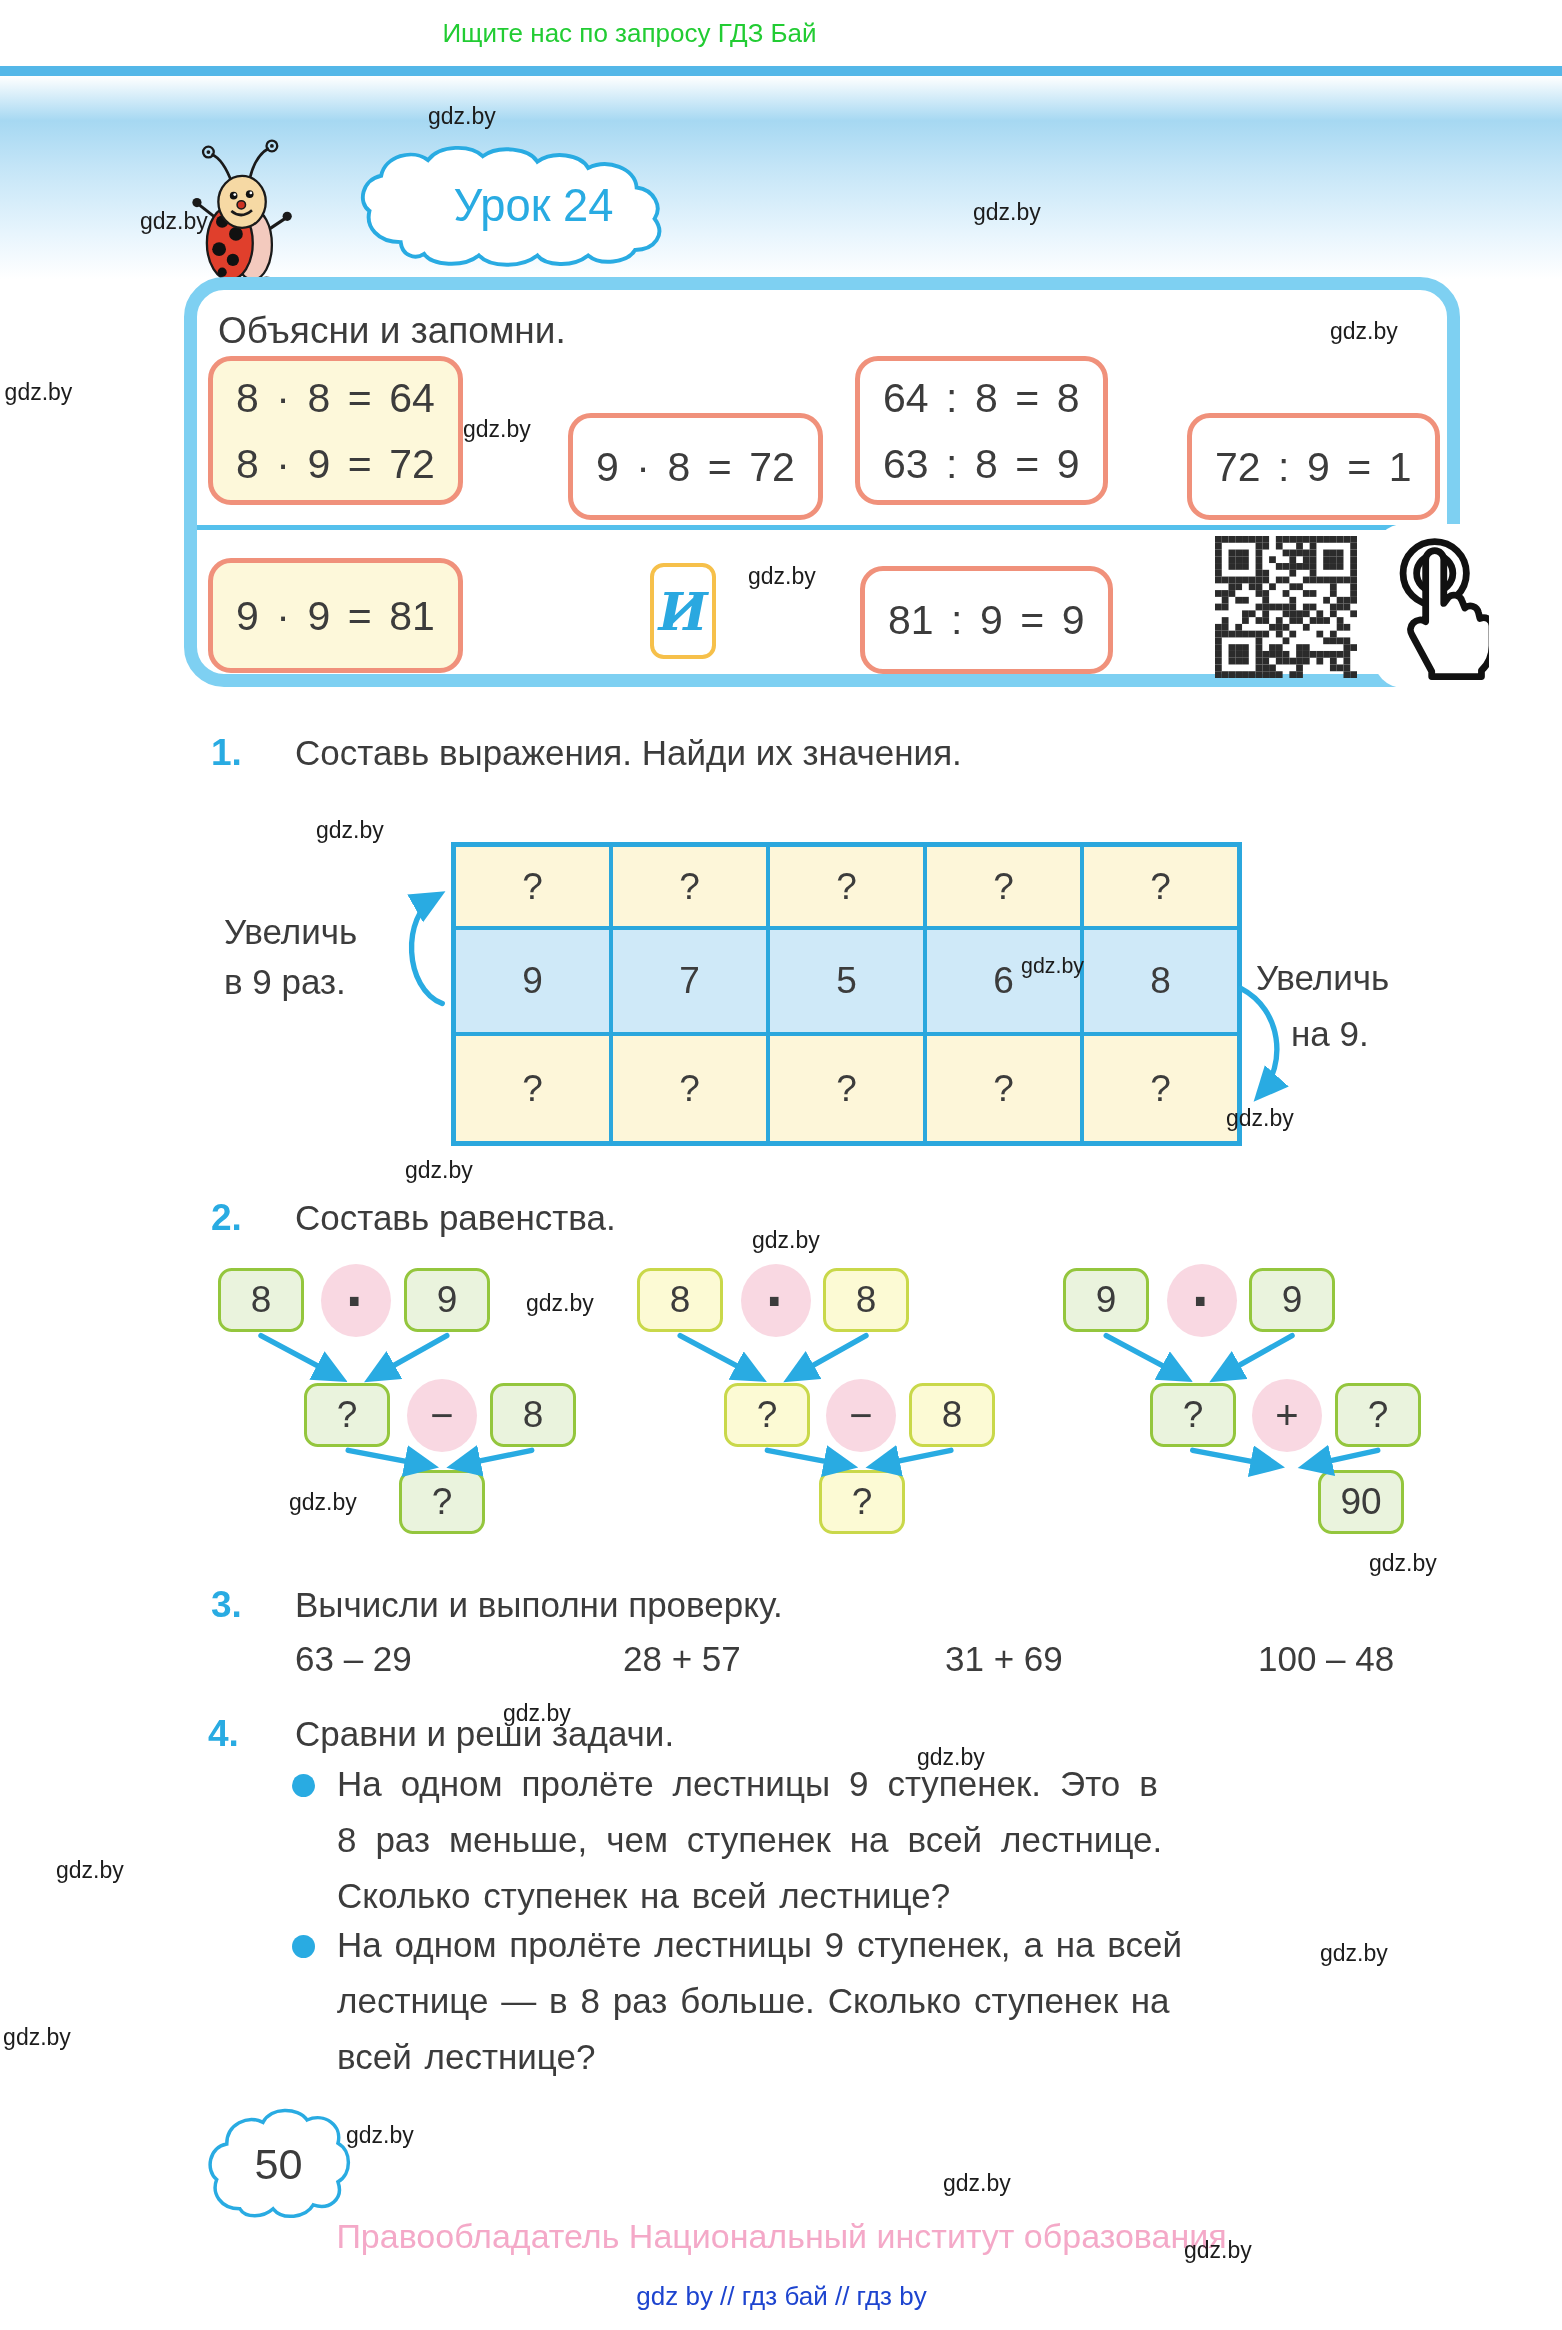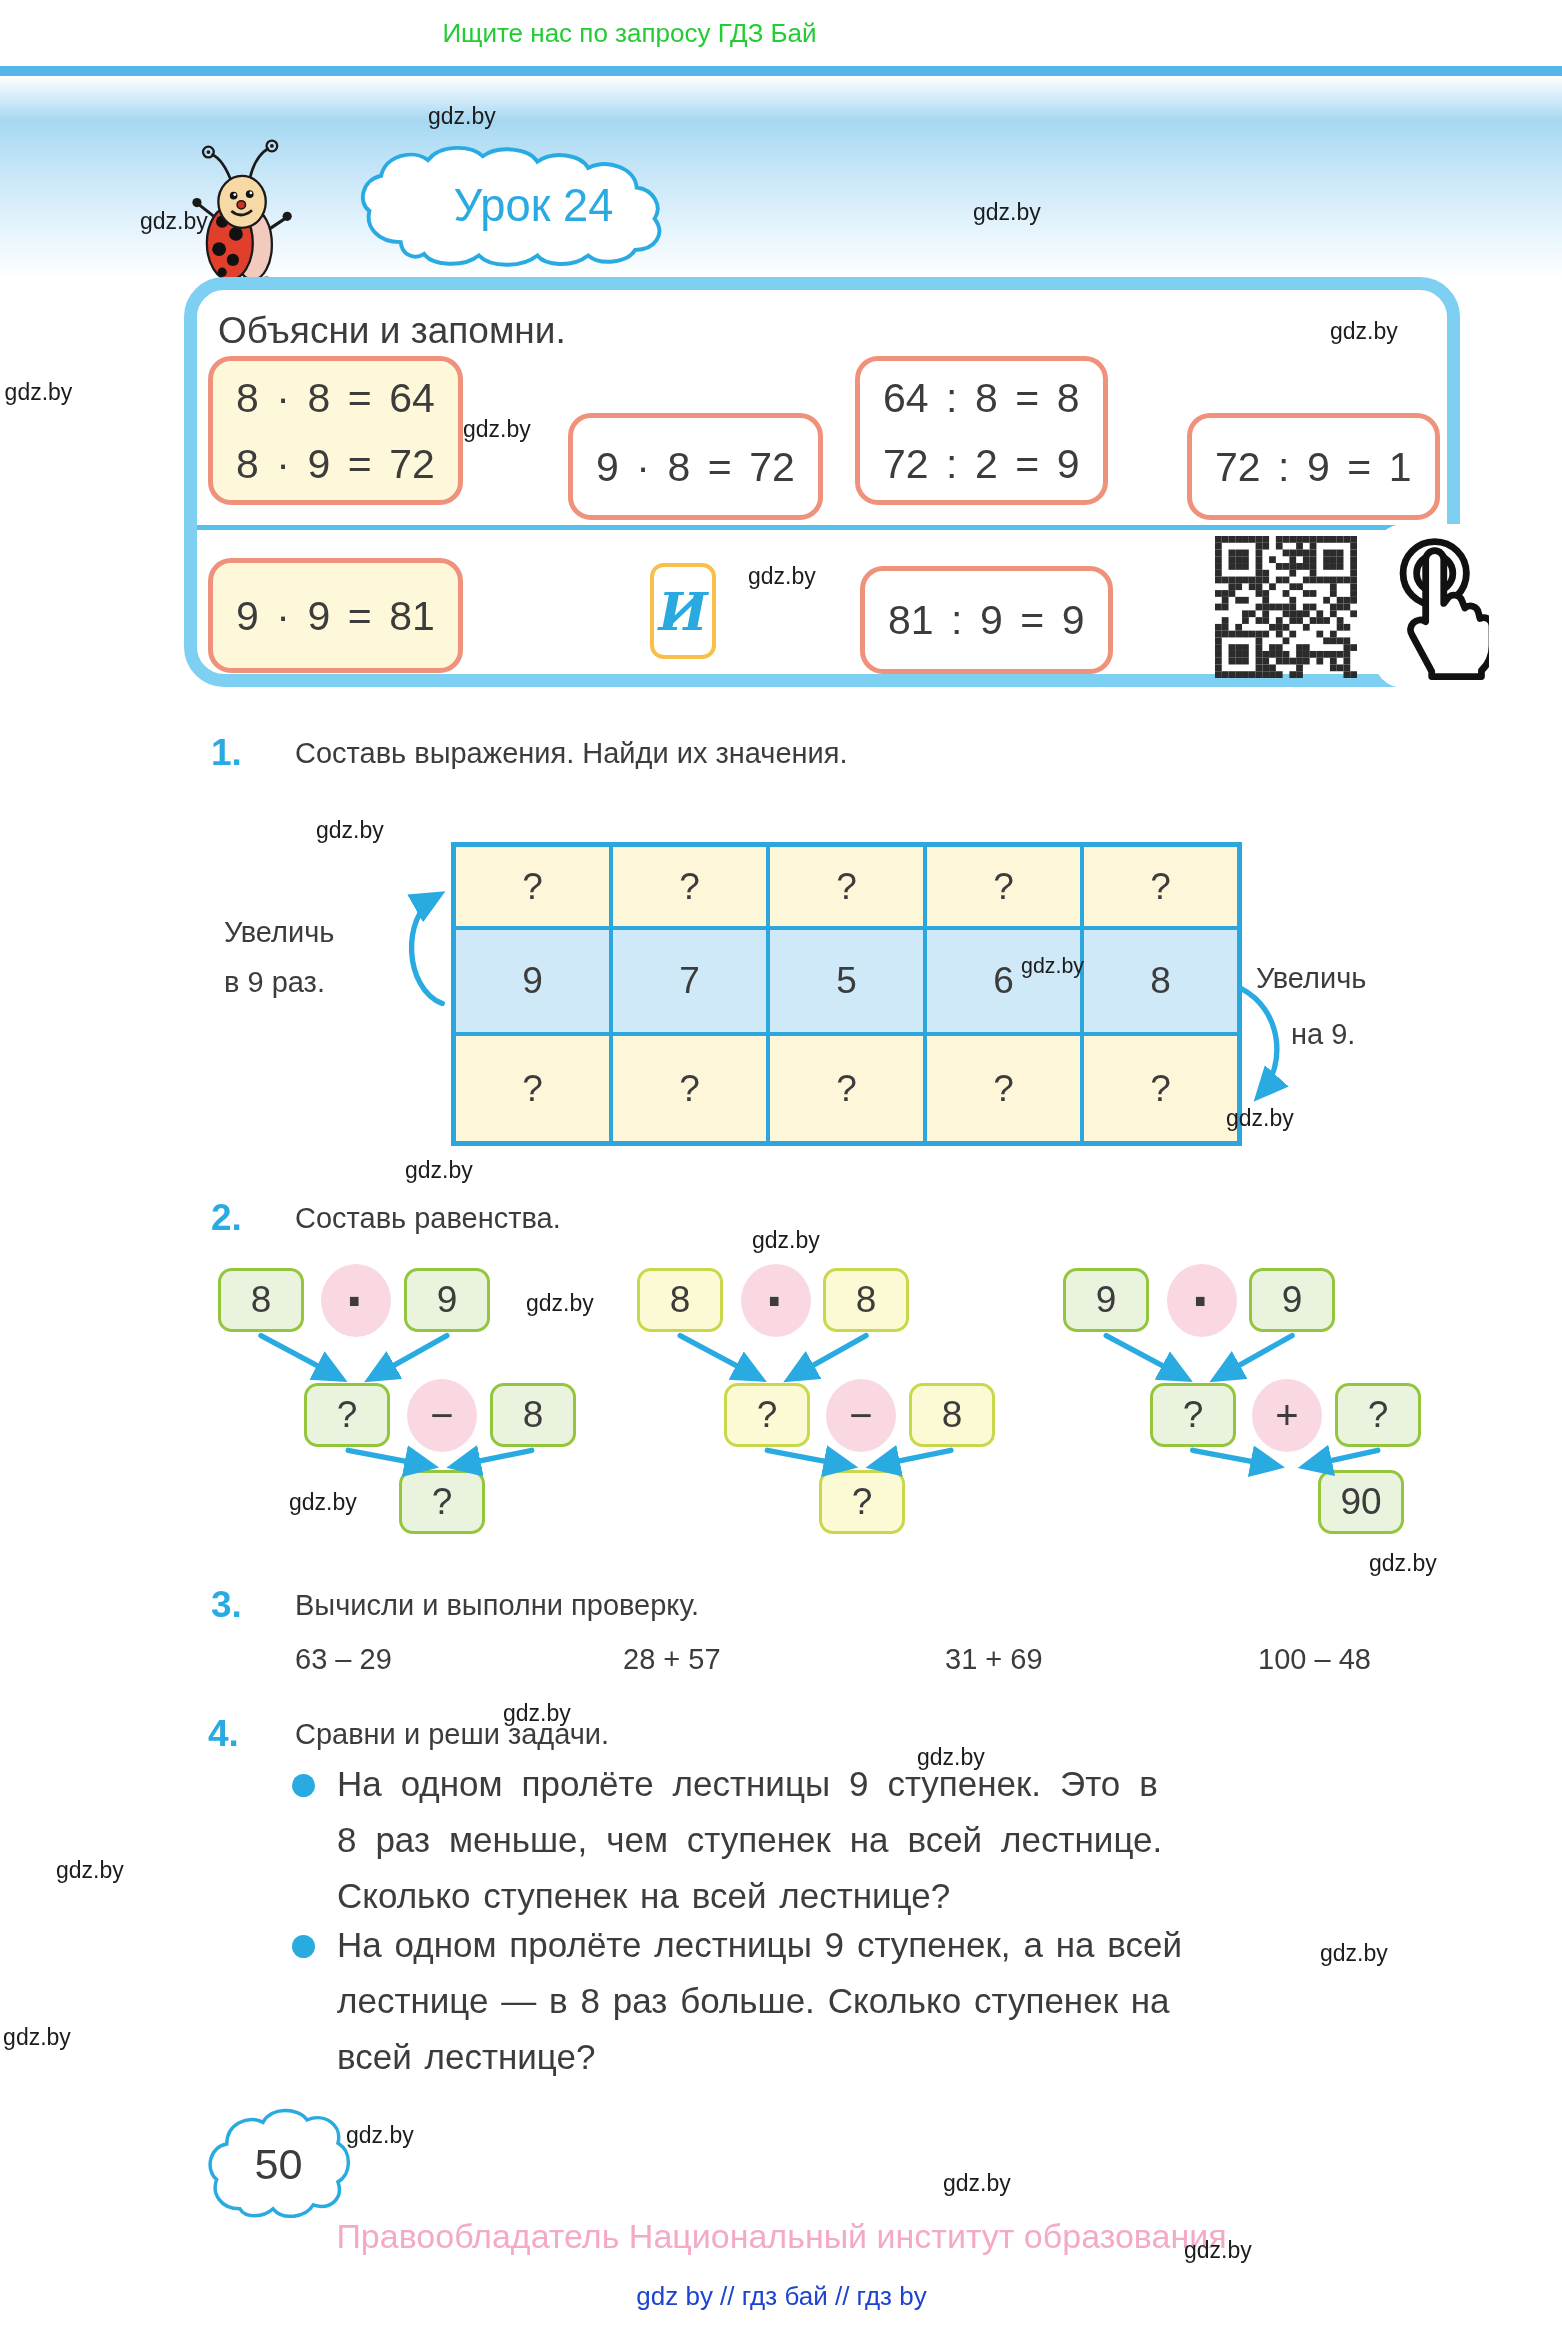--- a/index.html
+++ b/index.html
@@ -1,19 +1,19 @@
 <!DOCTYPE html>
 <html style="font-size:12.2px"><head>
 <meta charset="utf-8">
 <style>
   html,body{margin:0;padding:0;background:#ffffff;}
   .page{position:relative;width:1563px;height:2330px;background:#ffffff;overflow:hidden;
         font-family:"Liberation Sans",sans-serif;color:#3c3c3c;}
   .abs{position:absolute;}
-  .txt{position:absolute;font-size:29px;color:#3c3c3c;white-space:nowrap;line-height:40px;}
+  .txt{position:absolute;font-size:35px;color:#3c3c3c;white-space:nowrap;line-height:40px;}
   .wm{position:absolute;font-size:23px;color:#1c1c1c;white-space:nowrap;line-height:26px;}
   .exnum{position:absolute;font-size:37px;font-weight:bold;color:#29abe2;line-height:40px;}
   
   .topbar{position:absolute;left:0;top:0;width:1259px;height:66px;background:#ffffff;
           display:flex;align-items:center;justify-content:center;}
   .topbar-text{font-size:26px;color:#22cc33;}
   .blueline{position:absolute;left:0;top:66px;width:1563px;height:10px;background:#54b7e8;}
   .skyband{position:absolute;left:0;top:76px;width:1563px;height:203px;
            background:linear-gradient(180deg,#ffffff 0%,#a6d8f2 22%,#c4e5f7 45%,#e8f5fd 78%,#ffffff 100%);}
   
@@ -116,21 +116,21 @@
 
   <div class="eqbox cream" style="left:208px;top:356px;height:149px;">
     <div>8 · 8 = 64</div>
     <div>8 · 9 = 72</div>
   </div>
   <div class="eqbox" style="left:568px;top:413px;height:107px;">
     <div>9 · 8 = 72</div>
   </div>
   <div class="eqbox" style="left:855px;top:356px;height:149px;">
     <div>64 : 8 = 8</div>
-    <div>72 : 2 = 9</div>
+    <div>63 : 8 = 9</div>
   </div>
   <div class="eqbox" style="left:1187px;top:413px;height:107px;">
     <div>72 : 9 = 1</div>
   </div>
   <div class="eqbox cream" style="left:208px;top:558px;height:115px;">
     <div>9 · 9 = 81</div>
   </div>
   <div class="ibox">
     <span class="iletter">И</span>
   </div>

